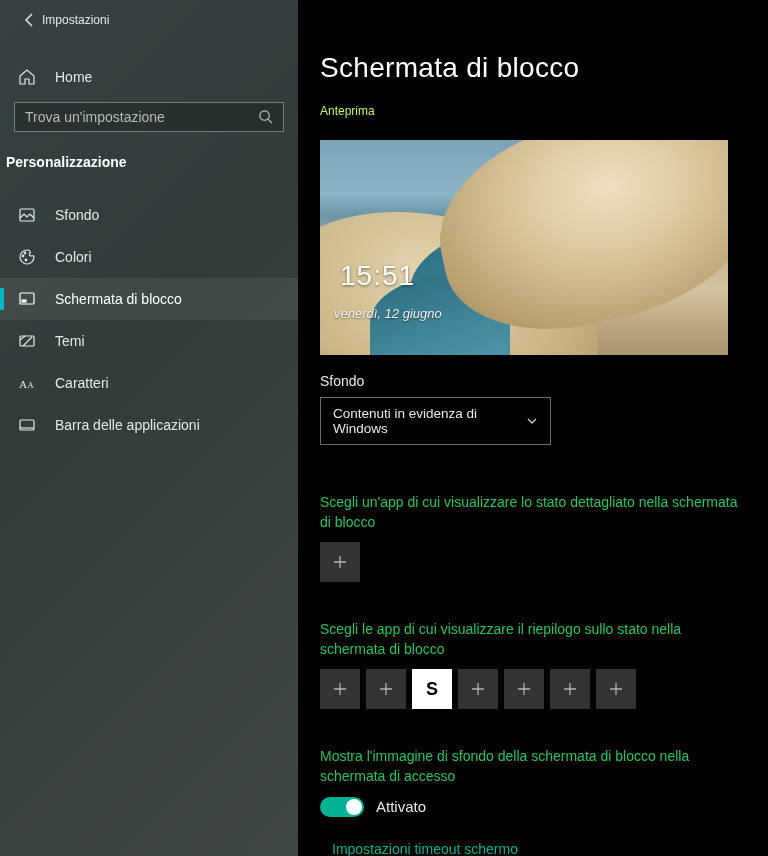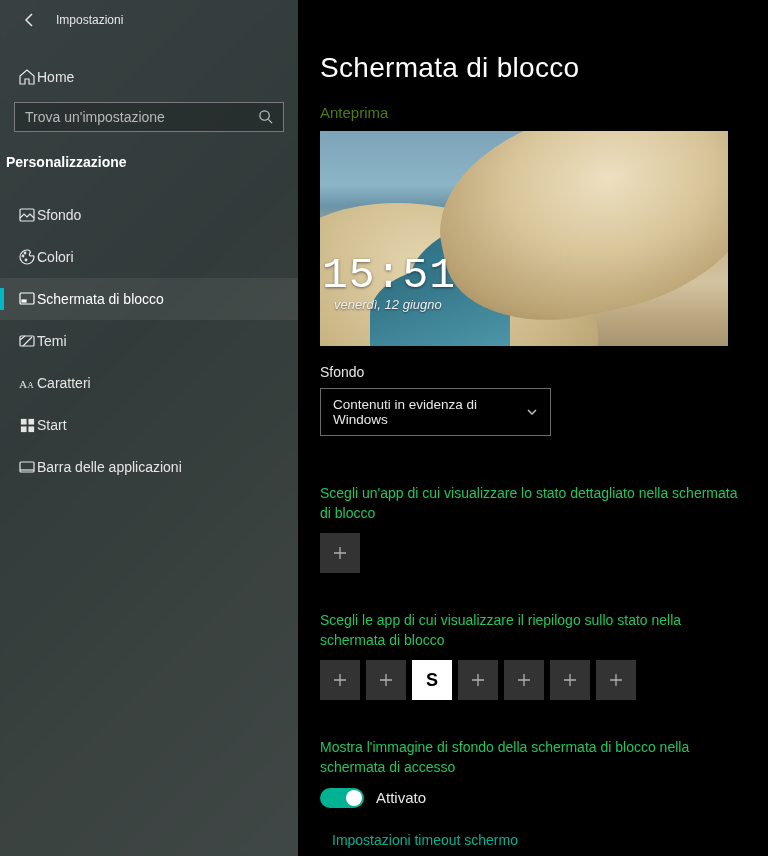--- a/index.html
+++ b/index.html
@@ -24,29 +24,29 @@
     position: absolute;
     inset: 0;
     background: rgba(30,35,35,0.55);
     backdrop-filter: blur(1px);
   }
   .sidebar > * { position: relative; }
   .titlebar {
     display: flex;
     align-items: center;
     padding: 12px 18px 10px 22px;
-    gap: 18px;
+    gap: 4px;
   }
   .back-arrow { width: 16px; height: 16px; cursor: pointer; }
   .window-title { font-size: 12px; color: #e6e6e6; }
   .nav-item {
     display: flex;
     align-items: center;
     padding: 12px 18px;
-    gap: 1px;
+    gap: 19px;
     cursor: pointer;
     color: #e6e6e6;
   }
   .nav-item.active::before {
     content: '';
     position: absolute;
     left: 0;
     width: 4px;
     height: 22px;
     background: #00b7c3;
@@ -87,23 +87,23 @@
     padding: 52px 24px 20px 22px;
     overflow-y: auto;
   }
   .page-title {
     font-size: 28px;
     font-weight: 400;
     margin-bottom: 20px;
     letter-spacing: 0.3px;
   }
   .section-label {
-    font-size: 15px;
-    color: #4d7c0f;
-    margin-bottom: 10px;
+    font-size: 12px;
+    color: #bef264;
+    margin-bottom: 22px;
   }
   .preview-box {
     width: 408px;
     height: 215px;
     position: relative;
     overflow: hidden;
     margin-bottom: 18px;
     background: linear-gradient(180deg, #7da3b8 0%, #8cb5c7 25%, #6b94a8 35%, #c9b693 55%, #d4c3a0 70%, #b8a57e 88%, #a89470 100%);
   }
   .preview-dunes {
@@ -136,28 +136,27 @@
   }
   .water2 {
     position: absolute;
     left: 50px; bottom: 0;
     width: 140px; height: 80px;
     background: linear-gradient(160deg, #2d6b7e 0%, #4c95a8 100%);
     border-radius: 60% 40% 0 0;
   }
   .preview-time {
     position: absolute;
-    left: 2px;
+    left: 20px;
     top: 120px;
-    font-size: 43px;
+    font-size: 28px;
     font-weight: 300;
     color: #fff;
     text-shadow: 0 1px 3px rgba(0,0,0,0.5);
     letter-spacing: 1px;
-    font-family: Liberation Mono, monospace;
   }
   .preview-date {
     position: absolute;
     left: 14px;
     top: 166px;
     font-size: 13px;
     color: #f0f0f0;
     text-shadow: 0 1px 2px rgba(0,0,0,0.5);
     font-style: italic;
   }
@@ -311,31 +310,20 @@
   <div class="nav-item">
     <span class="nav-icon">
       <svg viewBox="0 0 18 18" width="17" height="17" fill="#e6e6e6">
         <text x="0" y="14" font-size="12" font-family="serif">A</text>
         <text x="9" y="14" font-size="9" font-family="serif">A</text>
       </svg>
     </span>
     <span class="nav-label">Caratteri</span>
   </div>
 
-  <div class="nav-item">
-    <span class="nav-icon">
-      <svg viewBox="0 0 18 18" width="17" height="17" fill="#e6e6e6">
-        <rect x="2" y="2" width="6" height="6"></rect>
-          <rect x="10" y="2" width="6" height="6"></rect>
-        <rect x="2" y="10" width="6" height="6"></rect>
-          <rect x="10" y="10" width="6" height="6"></rect>
-      </svg>
-    </span>
-    <span class="nav-label">Start</span>
-  </div>
 
   <div class="nav-item">
     <span class="nav-icon">
       <svg viewBox="0 0 18 18" width="18" height="18" stroke="#e6e6e6" stroke-width="1.2" fill="none">
         <rect x="2" y="4" width="14" height="10" rx="1"></rect>
           <line x1="2" y1="12" x2="16" y2="12"></line>
       </svg>
     </span>
     <span class="nav-label">Barra delle applicazioni</span>
   </div>

